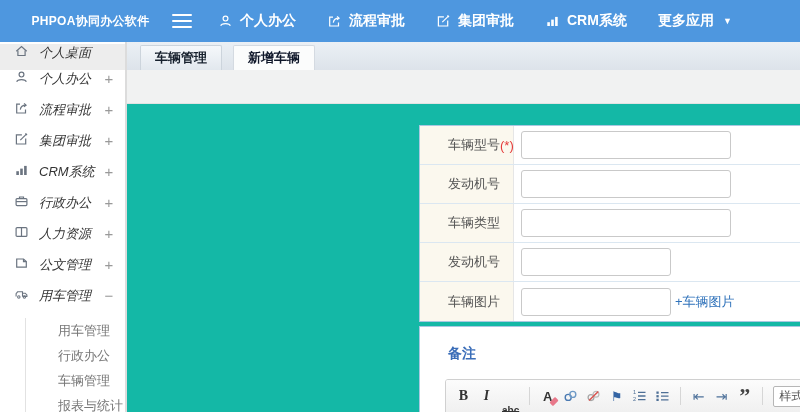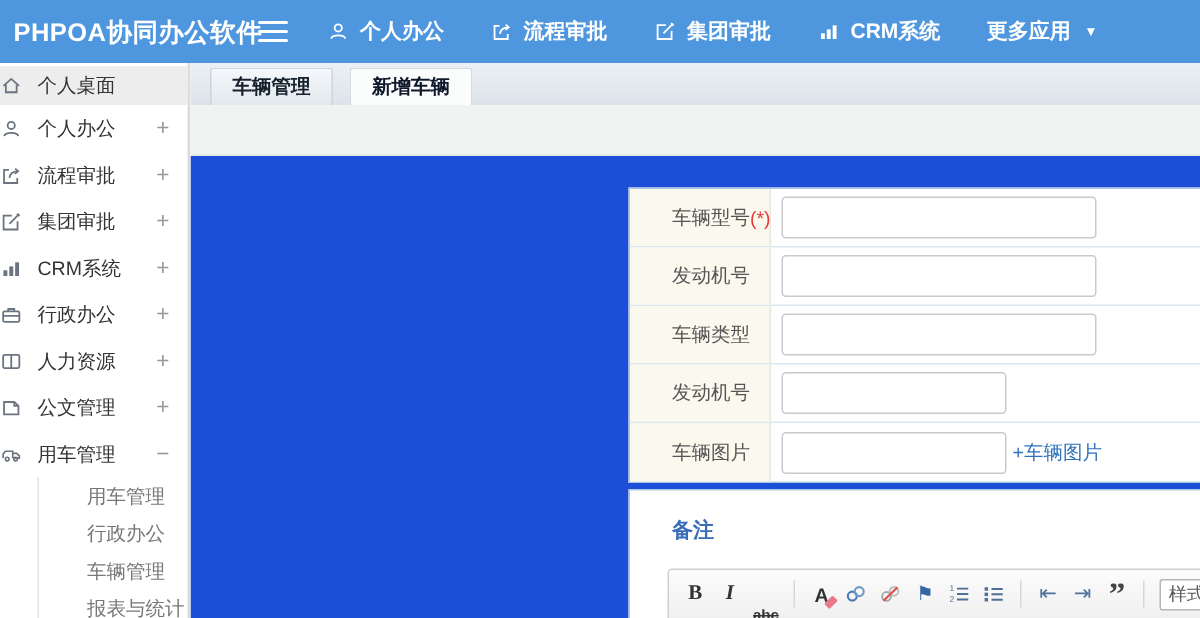--- a/index.html
+++ b/index.html
@@ -2,49 +2,49 @@
 <html><head>
 <meta charset="utf-8">
 <style>
   * { margin:0; padding:0; box-sizing:border-box; }
   html,body { width:800px; height:412px; overflow:hidden;
     font-family:"Liberation Sans","DejaVu Sans",sans-serif; background:#fff; }
   .app { width:800px; height:412px; display:flex; flex-direction:column; overflow:hidden; }
 
   
   .topbar { height:42px; flex:0 0 42px; background:#4e97df; display:flex; align-items:center; color:#fff; }
-  .brand { width:172px; padding-left:9px; font-size:17px; font-weight:bold; letter-spacing:.3px; white-space:nowrap;text-align:center; }
+  .brand { width:172px; padding-left:9px; font-size:12px; font-weight:bold; letter-spacing:.3px; white-space:nowrap;text-align:center; }
   .hamburger { width:20px; height:14px; display:flex; flex-direction:column; justify-content:space-between; cursor:pointer; margin-right:26px; }
   .hamburger i { display:block; height:2.4px; background:#fff; border-radius:1px; }
   .topnav { display:flex; align-items:center; gap:31px; }
   .nav-item { display:flex; align-items:center; gap:7px; font-size:14px; font-weight:600; color:#fff; cursor:pointer; white-space:nowrap; }
   .nav-item svg { display:block; }
   .caret { font-size:9px; margin-left:2px; }
 
   
   .shell { flex:1; display:flex; min-height:0; }
 
   
   .sidebar { width:127px; flex:0 0 127px; background:#fff; border-right:2px solid #dcdcdc; overflow:hidden; padding-top:2px; }
-  .side-item { height:30px; display:flex; align-items:center; cursor:pointer; color:#333; font-size:13px; }
+  .side-item { height:30px; display:flex; align-items:flex-start; padding-left:14px; cursor:pointer; color:#333; font-size:13px;font-style:italic; }
   .side-item.active { height:26px; background:#ededed; }
   .side-item .ico { width:16px; margin-right:9px; color:#6b7480; display:flex; }
   .side-item .expander { margin-left:auto; margin-right:12px; color:#999; font-size:15px; font-weight:400; }
   .side-item:not(.active) { height:31px; }
   .subnav { margin-left:25px; border-left:1px solid #e2e2e2; }
   .sub-item { height:25px; display:flex; align-items:center; padding-left:32px; font-size:13px; color:#777; cursor:pointer; }
 
   
   .content { flex:1; min-width:0; display:flex; flex-direction:column; background:#f7f8f8; overflow:hidden; }
   .tabbar { height:28px; flex:0 0 28px; background:linear-gradient(180deg,#ebf0f5,#dde3ea); display:flex; align-items:flex-end; padding-left:13px; }
   .tab { height:25px; display:flex; align-items:center; padding:0 14px; font-size:13px; font-weight:bold; color:#17212e; cursor:pointer;
          background:linear-gradient(180deg,#f5f8fb,#e2e8ee); border:1px solid #ccd4dc; border-bottom:none; border-radius:2px 2px 0 0; margin-right:11px; }
   .tab.active { background:#fbfcfc; color:#0f172a; border-color:#d4dae1; }
   .substrip { height:34px; flex:0 0 34px; background:#f1f2f2; border-bottom:1px solid #e2e3e3; }
-  .main { flex:1; min-height:0; overflow:hidden; padding:21px 0 0 292px; background:#1d4ed8; }
+  .main { flex:1; min-height:0; overflow:hidden; padding:21px 0 0 292px; background:#14b8a6; }
 
   
   .panel { width:560px; background:#fff; border:1px solid #a9c8e1; }
   .form-row { height:39px; display:flex; align-items:stretch; border-bottom:1px solid #dbe7f1; }
   .form-row:last-child { border-bottom:none; }
   .label-cell { width:94px; flex:0 0 94px; background:#fbf8ee; border-right:1px solid #e6e6e6; display:flex; align-items:center; padding-left:28px; font-size:13px; color:#555; white-space:nowrap; }
   .req { color:#e43b3b; }
   .field-cell { flex:1; display:flex; align-items:center; padding-left:7px; }
   .txt { height:28px; border:1px solid #c9c9c9; border-radius:3px; background:#fff; padding:0 6px; font-size:13px; outline:none; }
   .txt.wide { width:210px; }

